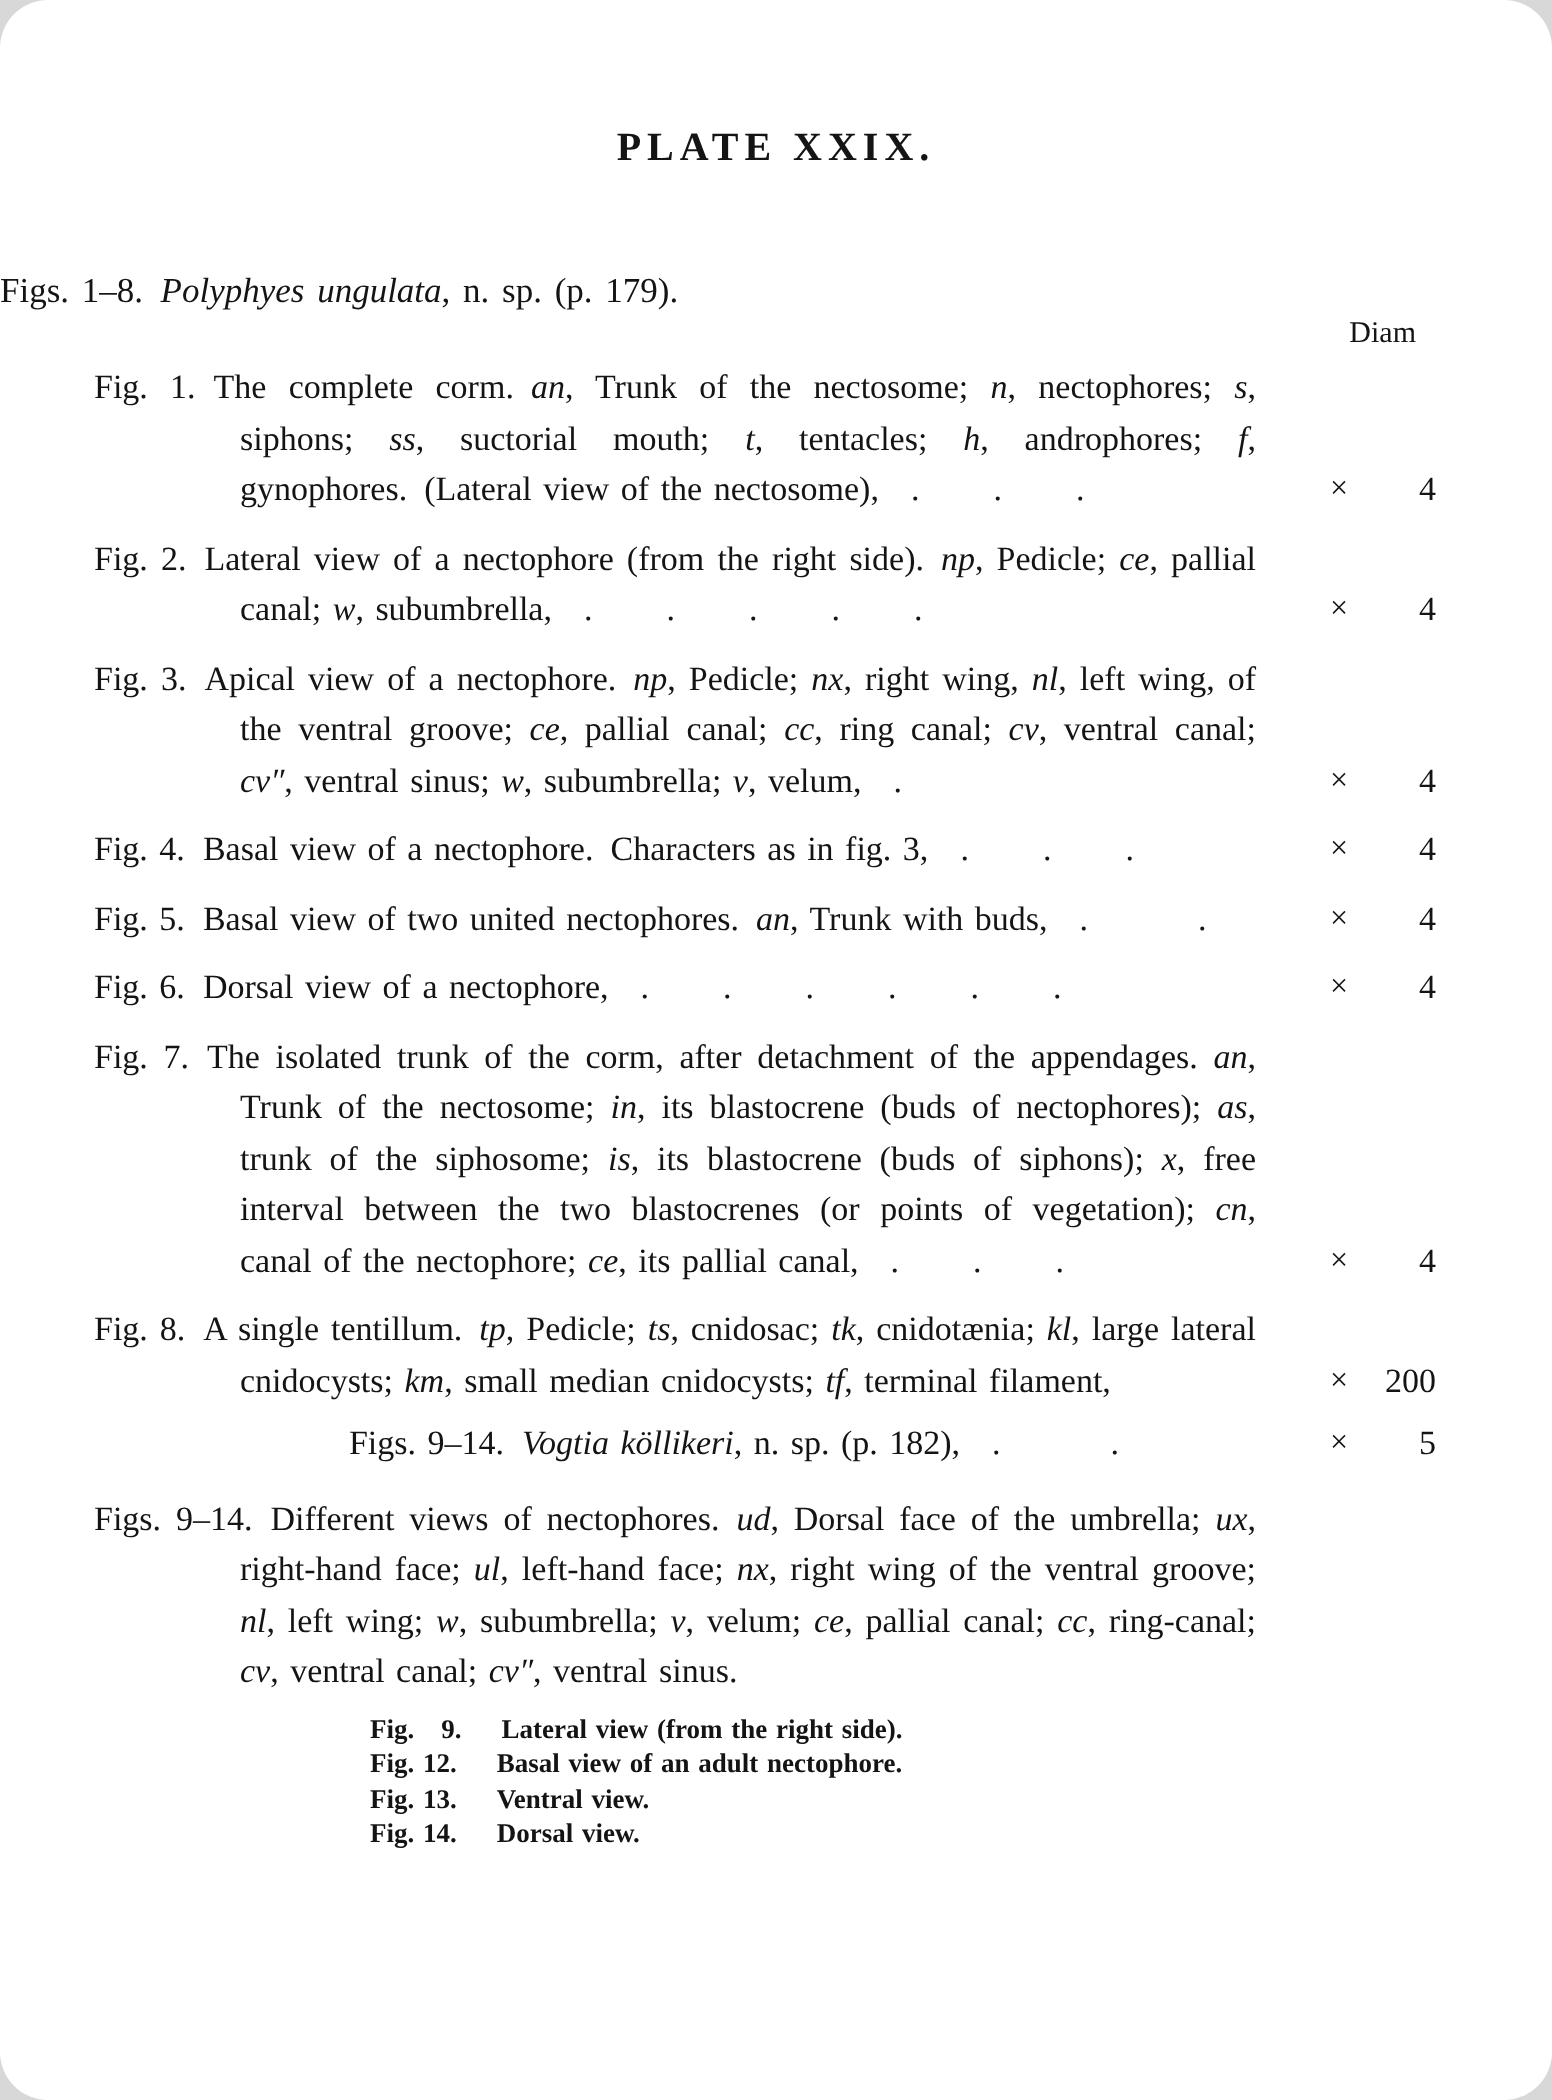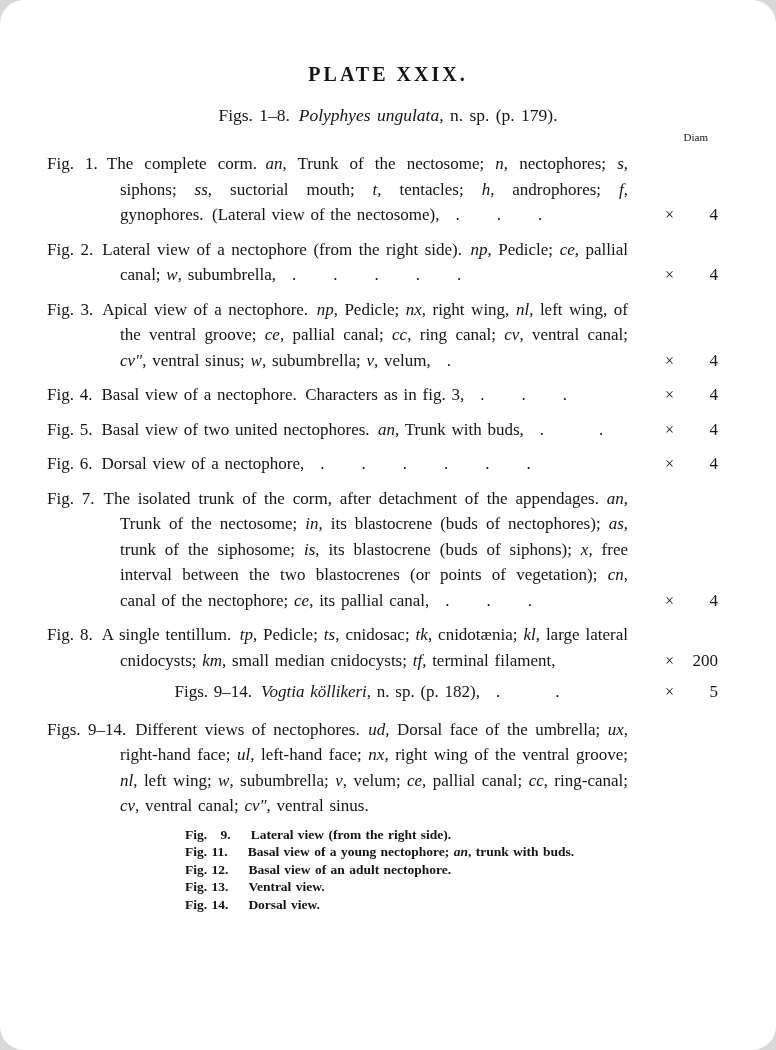--- a/index.html
+++ b/index.html
@@ -18,36 +18,35 @@
   .title {
     margin: 0;
     padding-top: 62px;
     text-align: center;
     font-size: 20px;
     font-weight: 600;
     letter-spacing: 3px;
     line-height: 24px;
   }
   .heading1 {
-    margin-top: 18px;
-    text-align: center;
+    margin-top: 48px;
     font-size: 17.5px;
     line-height: 22px;
     word-spacing: 2px;
   }
   .content {
     position: relative;
     margin: 0 56px 0 47px; 
   }
   .diam-header {
     margin-top: 3px;
     margin-bottom: 5px;
     text-align: right;
     padding-right: 12px;
-    font-size: 11px;
+    font-size: 15px;
     line-height: 17px;
   }
   .entry {
     position: relative;
     padding-left: 73px;
     padding-right: 92px;
     text-indent: -73px;
     font-size: 17px;
     line-height: 25.5px;
     text-align: justify;
@@ -170,23 +169,20 @@
     <div class="entry paragraph">
       <span class="fig-label">Figs. 9–14.</span><span class="fig-body"><span>Different views of nectophores. </span><i>ud</i><span>, Dorsal face of the umbrella; </span><i>ux</i><span>, right-hand face; </span><i>ul</i><span>, left-hand face; </span><i>nx</i><span>, right wing of the ventral groove; </span><i>nl</i><span>, left wing; </span><i>w</i><span>, subumbrella; </span><i>v</i><span>, velum; </span><i>ce</i><span>, pallial canal; </span><i>cc</i><span>, ring-canal; </span><i>cv</i><span>, ventral canal; </span><i>cv″</i><span>, ventral sinus.</span></span>
     </div>
 
     <div id="sublist" class="sublist">
   <div class="subentry">
     <span class="fig-label">Fig.  9.</span><span class="fig-body"><span>Lateral view (from the right side).</span></span>
   </div>
 
 
-  <div class="subentry">
-    <span class="fig-label">Fig. 11.</span><span class="fig-body"><span>Basal view of a young nectophore; </span><i>an</i><span>, trunk with buds.</span></span>
-  </div>
 
   <div class="subentry">
     <span class="fig-label">Fig. 12.</span><span class="fig-body"><span>Basal view of an adult nectophore.</span></span>
   </div>
 
   <div class="subentry">
     <span class="fig-label">Fig. 13.</span><span class="fig-body"><span>Ventral view.</span></span>
   </div>
 
   <div class="subentry">

